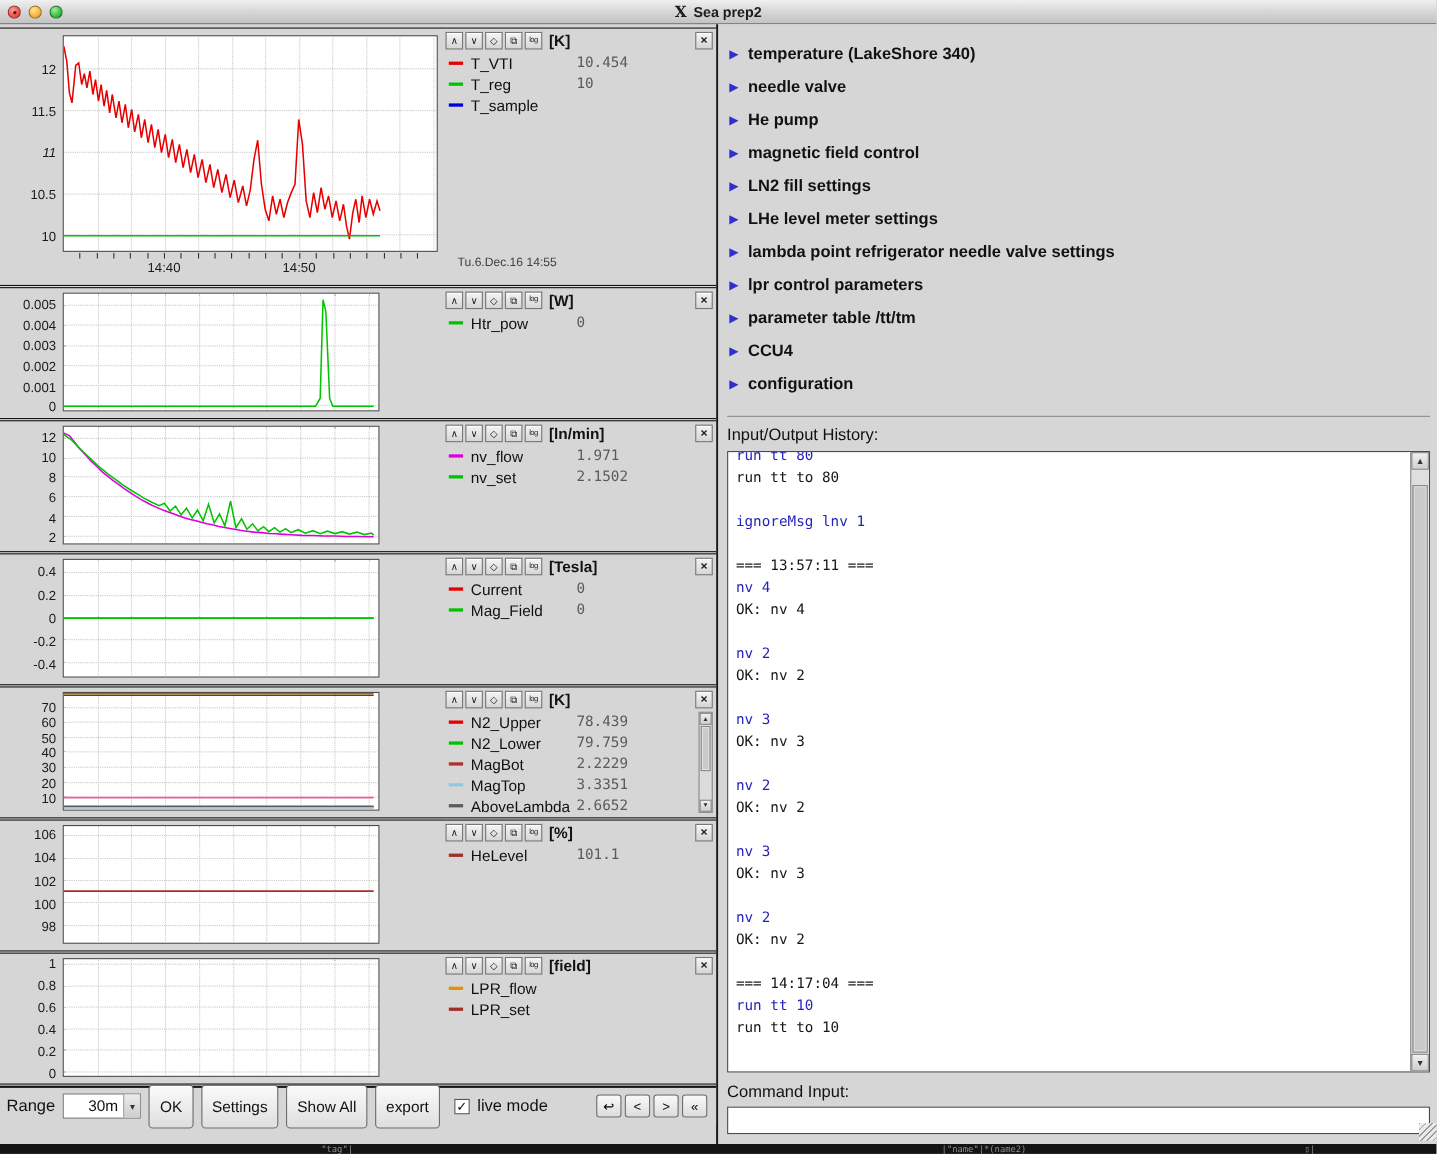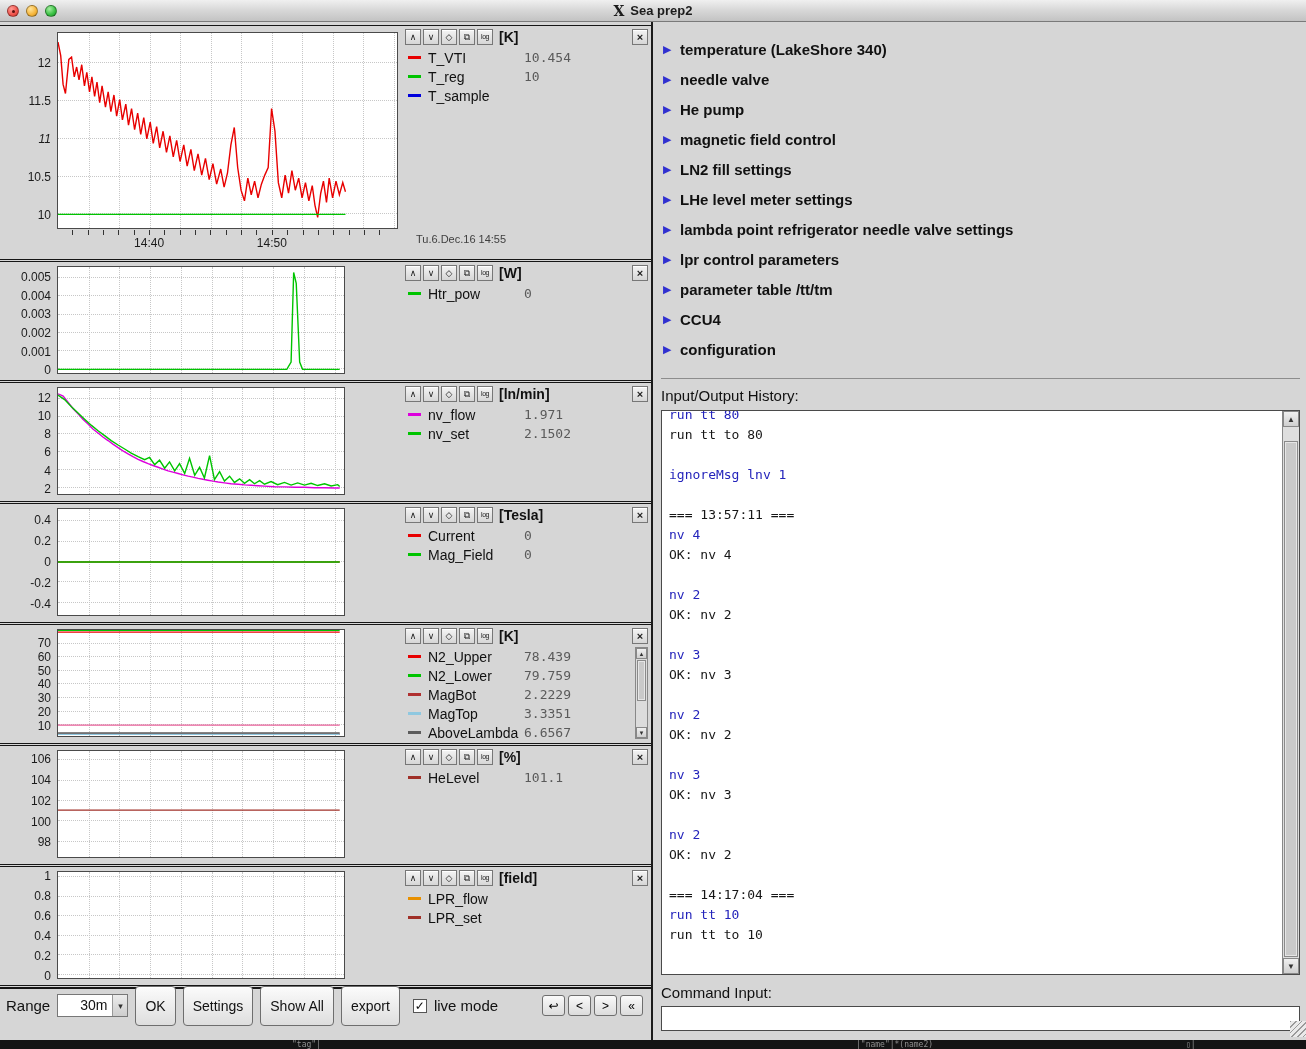--- a/index.html
+++ b/index.html
@@ -471,21 +471,21 @@
               <span class="sval">2.2229</span>
             </div>
             <div class="series-row">
               <span class="sdash" style="background: rgb(143, 200, 224);"></span>
               <span class="sname">MagTop</span>
               <span class="sval">3.3351</span>
             </div>
             <div class="series-row">
               <span class="sdash" style="background: rgb(92, 92, 92);"></span>
               <span class="sname">AboveLambda</span>
-              <span class="sval">6.6567</span>
+              <span class="sval">2.6652</span>
             </div>
           </div>
           <div class="lg-scroll">
             <div class="sb-btn sb-up">▲</div>
             <div class="sb-thumb" style="top: 12px; height: 45%;"></div>
             <div class="sb-btn sb-down">▼</div>
           </div>
         </div>
     </div>
     <div class="chart-row row-short">

